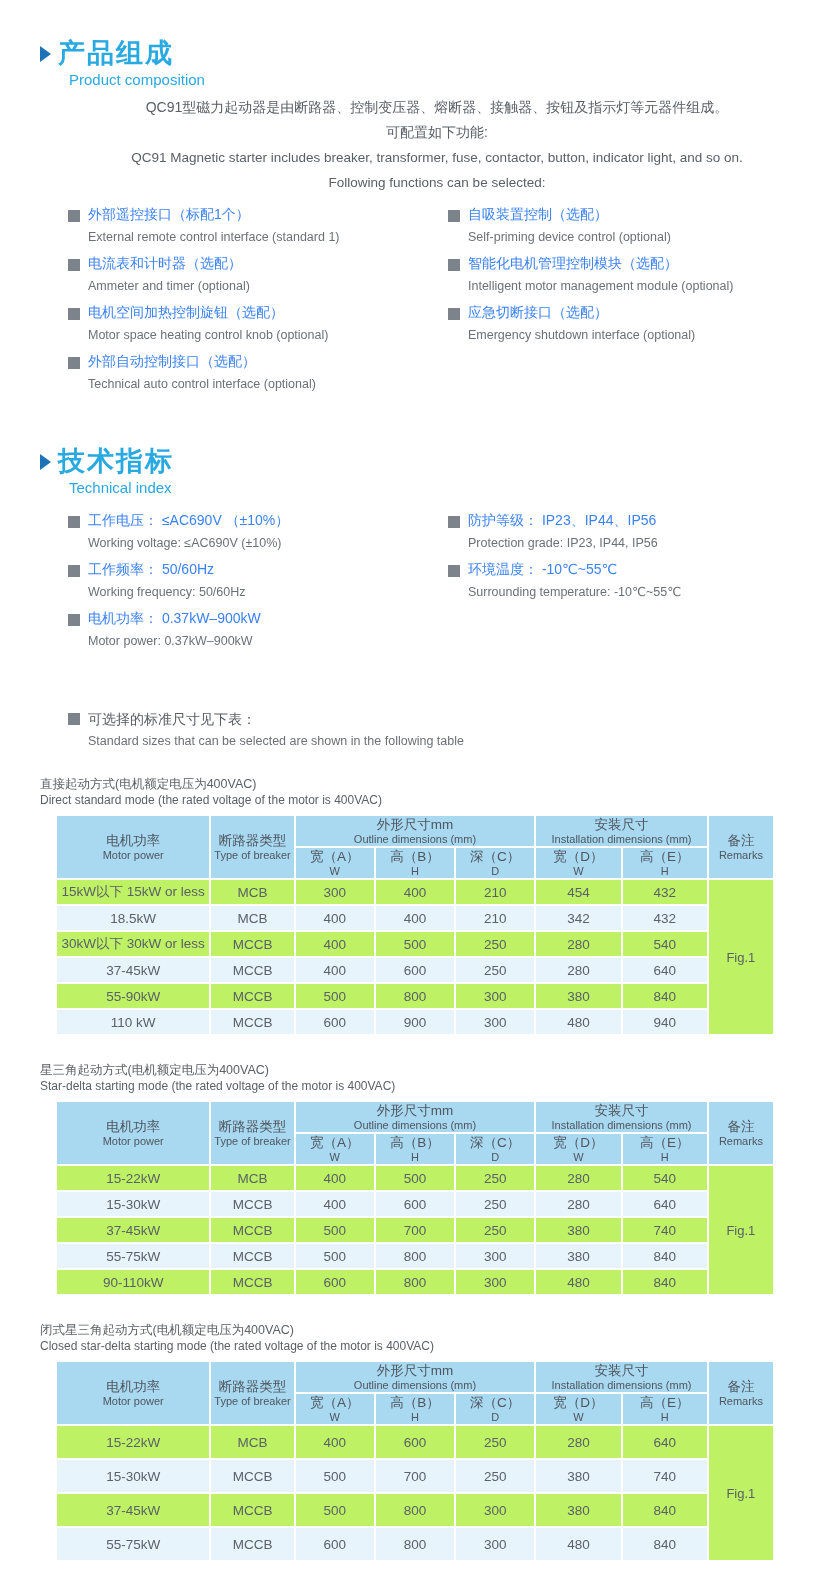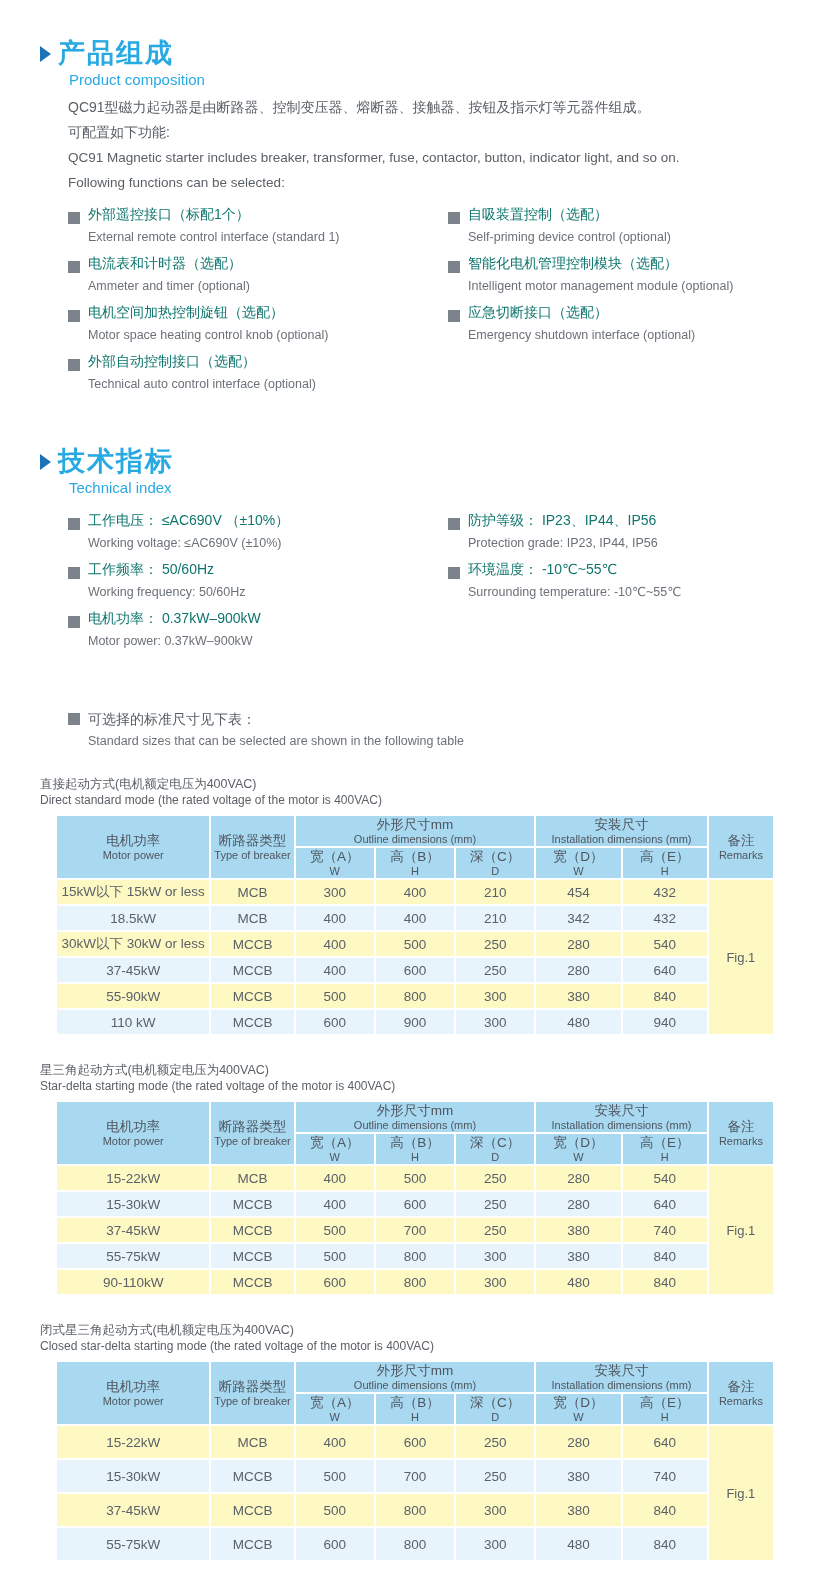--- a/index.html
+++ b/index.html
@@ -11,30 +11,30 @@
   .content{padding:38px 36px 0 40px;}
 
   
   .sec-header{display:flex;align-items:flex-start;margin-bottom:2px;}
   .tri{width:0;height:0;border-left:11px solid #1d73b6;border-top:8px solid transparent;
        border-bottom:8px solid transparent;margin-top:8px;}
   .sec-title{font-size:27px;line-height:30px;color:#29a9e1;margin:0 0 0 7px;font-weight:600;letter-spacing:2px;}
   .sec-sub{font-size:15px;color:#29a9e1;margin:3px 0 0 18px;}
 
   
-  .paras{margin:12px 0 14px 28px;}
+  .paras{margin:12px 0 14px 40px;text-align:center;}
   .paras p{margin:0 0 10px 0;font-size:13.5px;line-height:15px;}
   .paras p.cn{font-size:14px;}
 
   
   .twocol{display:flex;margin-left:28px;}
   .col-l{width:380px;flex:0 0 380px;}
   .col-r{flex:1;}
   .item{margin-bottom:3px;}
-  .item .cnline{display:flex;align-items:flex-end;font-size:14px;line-height:20px;color:#0f766e;}
+  .item .cnline{display:flex;align-items:center;font-size:14px;line-height:20px;color:#3b82f6;}
   .sq{width:12px;height:12px;background:#7d838b;flex:0 0 12px;margin:4px 8px 0 0;}
   .item .enline{font-size:12.5px;line-height:18px;color:#6b7178;margin:4px 0 7px 20px;}
 
   .section2{margin-top:46px;}
   .spec .item{margin-bottom:2px;}
 
   
   .note{margin:52px 0 0 28px;}
   .note .cnline{display:flex;font-size:14px;line-height:20px;color:#575d64;}
   .note .enline{font-size:12.5px;line-height:18px;color:#6b7178;margin:3px 0 0 20px;}
@@ -44,21 +44,21 @@
   .tbl-caption .cap-cn{font-size:12.5px;line-height:16px;color:#5b6167;}
   .tbl-caption .cap-en{font-size:12px;line-height:16px;color:#5b6167;}
 
   
   table.dim{border-collapse:separate;border-spacing:2px;table-layout:fixed;
             margin-left:15px;width:720px;}
   table.dim th{background:#a9d8f1;font-weight:normal;color:#4e565e;padding:0 0;vertical-align:middle;}
   table.dim th .hcn{display:block;font-size:13.5px;line-height:17px;}
   table.dim th .hen{display:block;font-size:11px;line-height:13px;}
   table.dim td{text-align:center;font-size:13.5px;color:#5a6168;height:24px;padding:0;}
-  table.dim tr.dark td{background:#fef9c3;}
+  table.dim tr.dark td{background:#bef264;}
   table.dim tr.light td{background:#e8f4fc;}
   table.dim td.remarks{background:#e4f2fb;font-size:13px;}
   table.dim.tall td{height:32px;}
 </style>
 </head>
 <body>
 
 <div class="content">
 
   <div>

